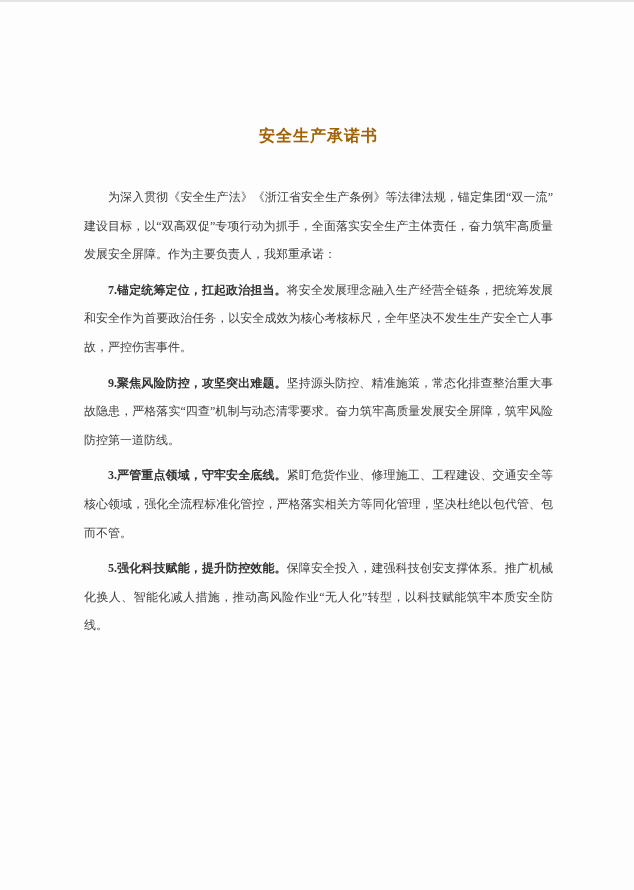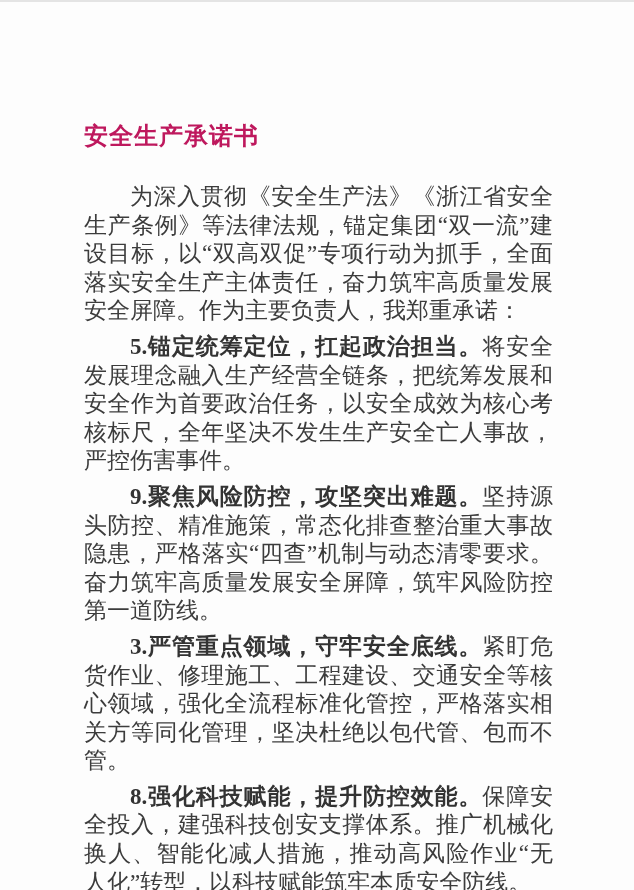--- a/index.html
+++ b/index.html
@@ -16,30 +16,30 @@
     border-top: 2px solid #e4e4e4;
     box-sizing: border-box;
     overflow: hidden;
     font-family: "Liberation Serif", "DejaVu Serif", serif;
     color: #3c3c3c;
   }
   .doc-body {
     padding: 120px 81px 0 84px;
   }
   .doc-title {
-    font-size: 24px;
+    font-size: 16px;
     font-weight: bold;
-    text-align: left;
-    color: #be185d;
+    text-align: center;
+    color: #a16207;
     letter-spacing: 1px;
     margin: 0 0 33px 0;
     line-height: 28px;
   }
   .doc-body p {
-    font-size: 23px;
+    font-size: 12px;
     line-height: 28.6px;
     text-align: justify;
     text-justify: inter-ideograph;
     text-indent: 2em;
     margin: 0 0 7px 0;
     word-break: break-all;
   }
   .doc-body p .lead {
     font-weight: bold;
     color: #333333;
@@ -48,23 +48,23 @@
 </head>
 <body>
 
 <div class="page">
   <div class="doc-body">
 
     <h1 class="doc-title">安全生产承诺书</h1>
 
     <p>为深入贯彻《安全生产法》《浙江省安全生产条例》等法律法规，锚定集团“双一流”建设目标，以“双高双促”专项行动为抓手，全面落实安全生产主体责任，奋力筑牢高质量发展安全屏障。作为主要负责人，我郑重承诺：</p>
 
-    <p><span class="lead">5.锚定统筹定位，扛起政治担当。</span><span>将安全发展理念融入生产经营全链条，把统筹发展和安全作为首要政治任务，以安全成效为核心考核标尺，全年坚决不发生生产安全亡人事故，严控伤害事件。</span></p>
+    <p><span class="lead">7.锚定统筹定位，扛起政治担当。</span><span>将安全发展理念融入生产经营全链条，把统筹发展和安全作为首要政治任务，以安全成效为核心考核标尺，全年坚决不发生生产安全亡人事故，严控伤害事件。</span></p>
 
 
     <p><span class="lead">9.聚焦风险防控，攻坚突出难题。</span><span>坚持源头防控、精准施策，常态化排查整治重大事故隐患，严格落实“四查”机制与动态清零要求。奋力筑牢高质量发展安全屏障，筑牢风险防控第一道防线。</span></p>
 
     <p><span class="lead">3.严管重点领域，守牢安全底线。</span><span>紧盯危货作业、修理施工、工程建设、交通安全等核心领域，强化全流程标准化管控，严格落实相关方等同化管理，坚决杜绝以包代管、包而不管。</span></p>
 
-    <p><span class="lead">8.强化科技赋能，提升防控效能。</span><span>保障安全投入，建强科技创安支撑体系。推广机械化换人、智能化减人措施，推动高风险作业“无人化”转型，以科技赋能筑牢本质安全防线。</span></p>
+    <p><span class="lead">5.强化科技赋能，提升防控效能。</span><span>保障安全投入，建强科技创安支撑体系。推广机械化换人、智能化减人措施，推动高风险作业“无人化”转型，以科技赋能筑牢本质安全防线。</span></p>
 
   </div>
 </div>
 
 </body></html>

